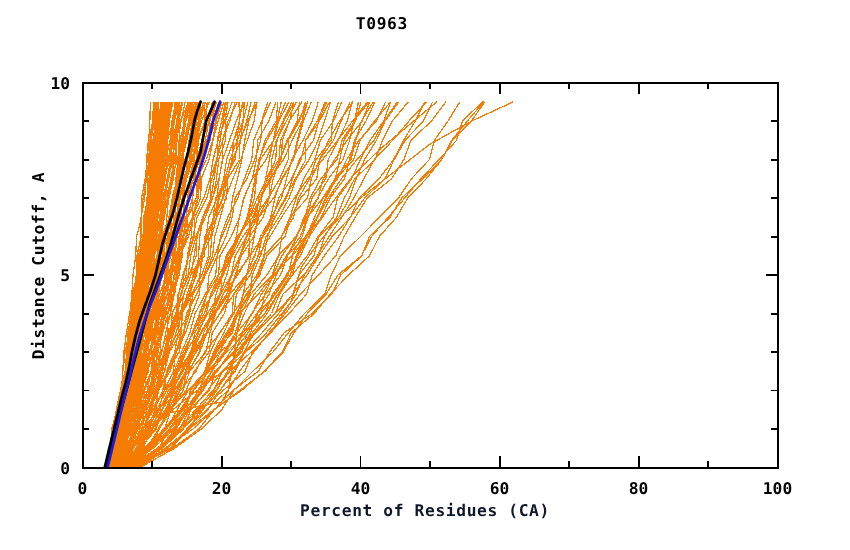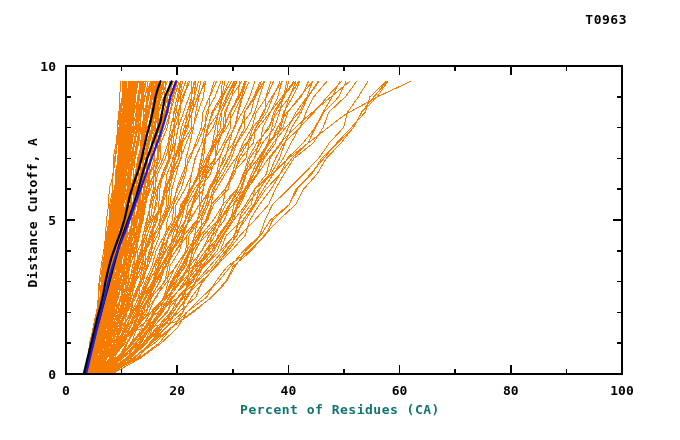--- a/index.html
+++ b/index.html
@@ -10,40 +10,40 @@
   #root {
     position: relative;
     width: 680px;
     height: 440px;
     background: #ffffff;
     font-family: "DejaVu Sans Mono", "Liberation Mono", monospace;
     overflow: hidden;
   }
   #chart-title {
     position: absolute;
-    left: 16px;
+    left: 0;
     top: 12px;
     width: 611px;
-    text-align: right;
+    text-align: center;
     font-family: "DejaVu Sans Mono", "Liberation Mono", monospace;
     font-size: 13px;
     font-weight: bold;
     color: #000000;
     letter-spacing: 0.5px;
   }
   #xlabel {
     position: absolute;
     left: 0;
     top: 402px;
     width: 680px;
     text-align: center;
     font-family: "DejaVu Sans Mono", "Liberation Mono", monospace;
     font-size: 13px;
     font-weight: bold;
-    color: #0f766e;
+    color: #0f172a;
     letter-spacing: 0.5px;
   }
   #ylabel {
     position: absolute;
     left: -78px;
     top: 205px;
     width: 220px;
     text-align: center;
     transform: rotate(-90deg);
     transform-origin: center center;

